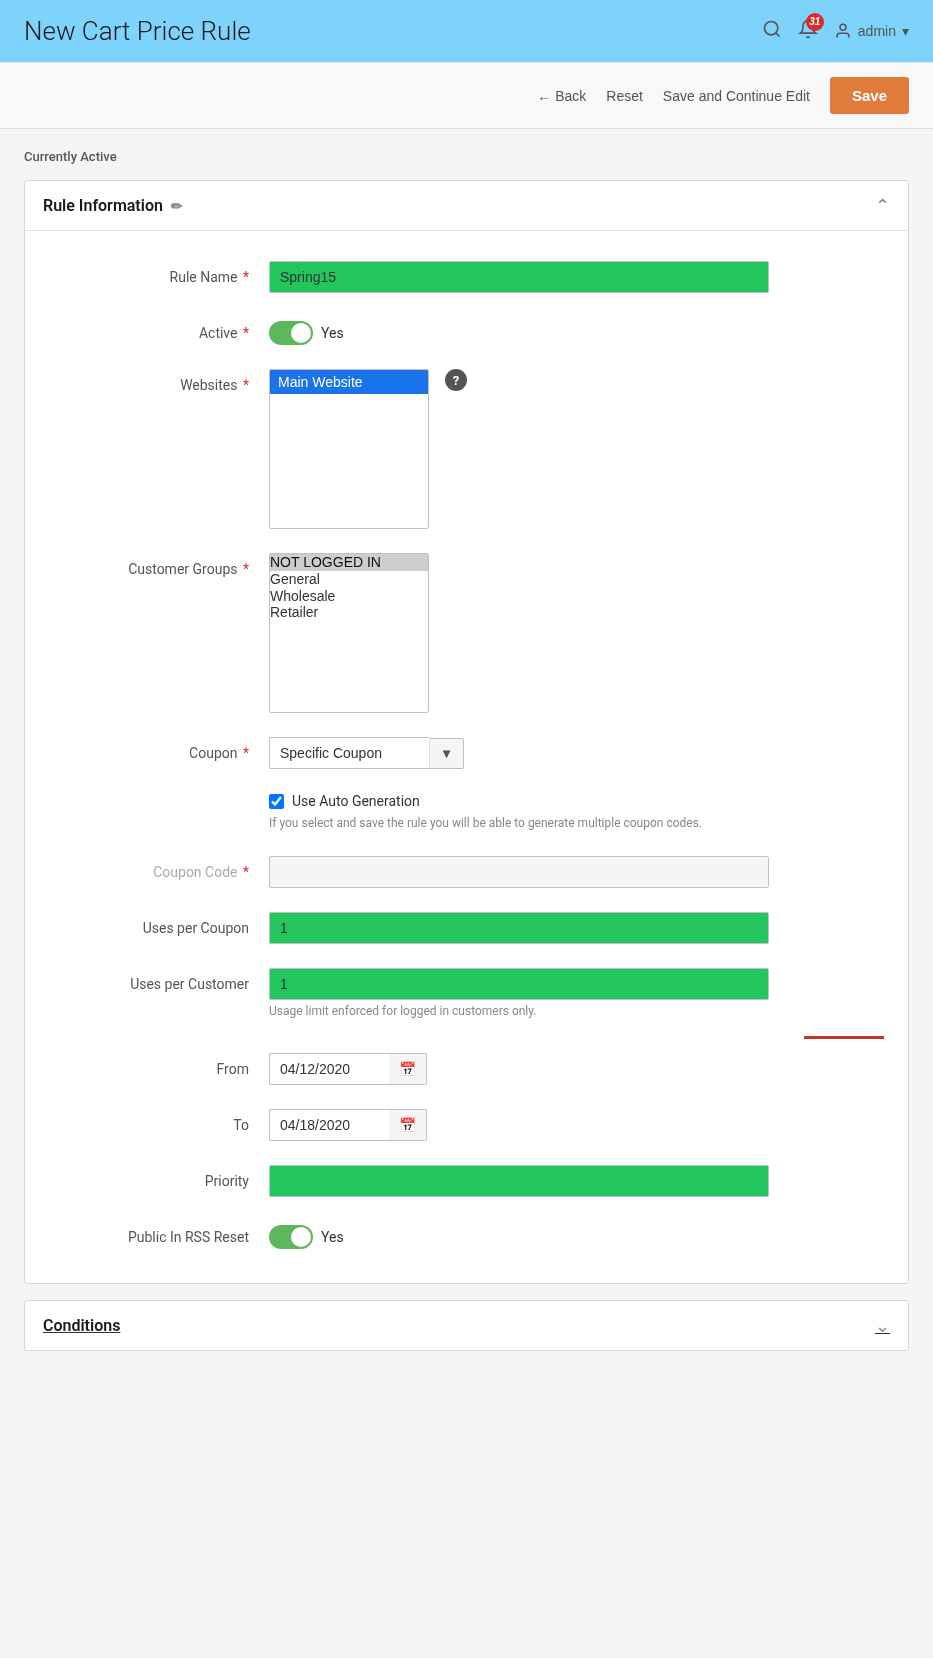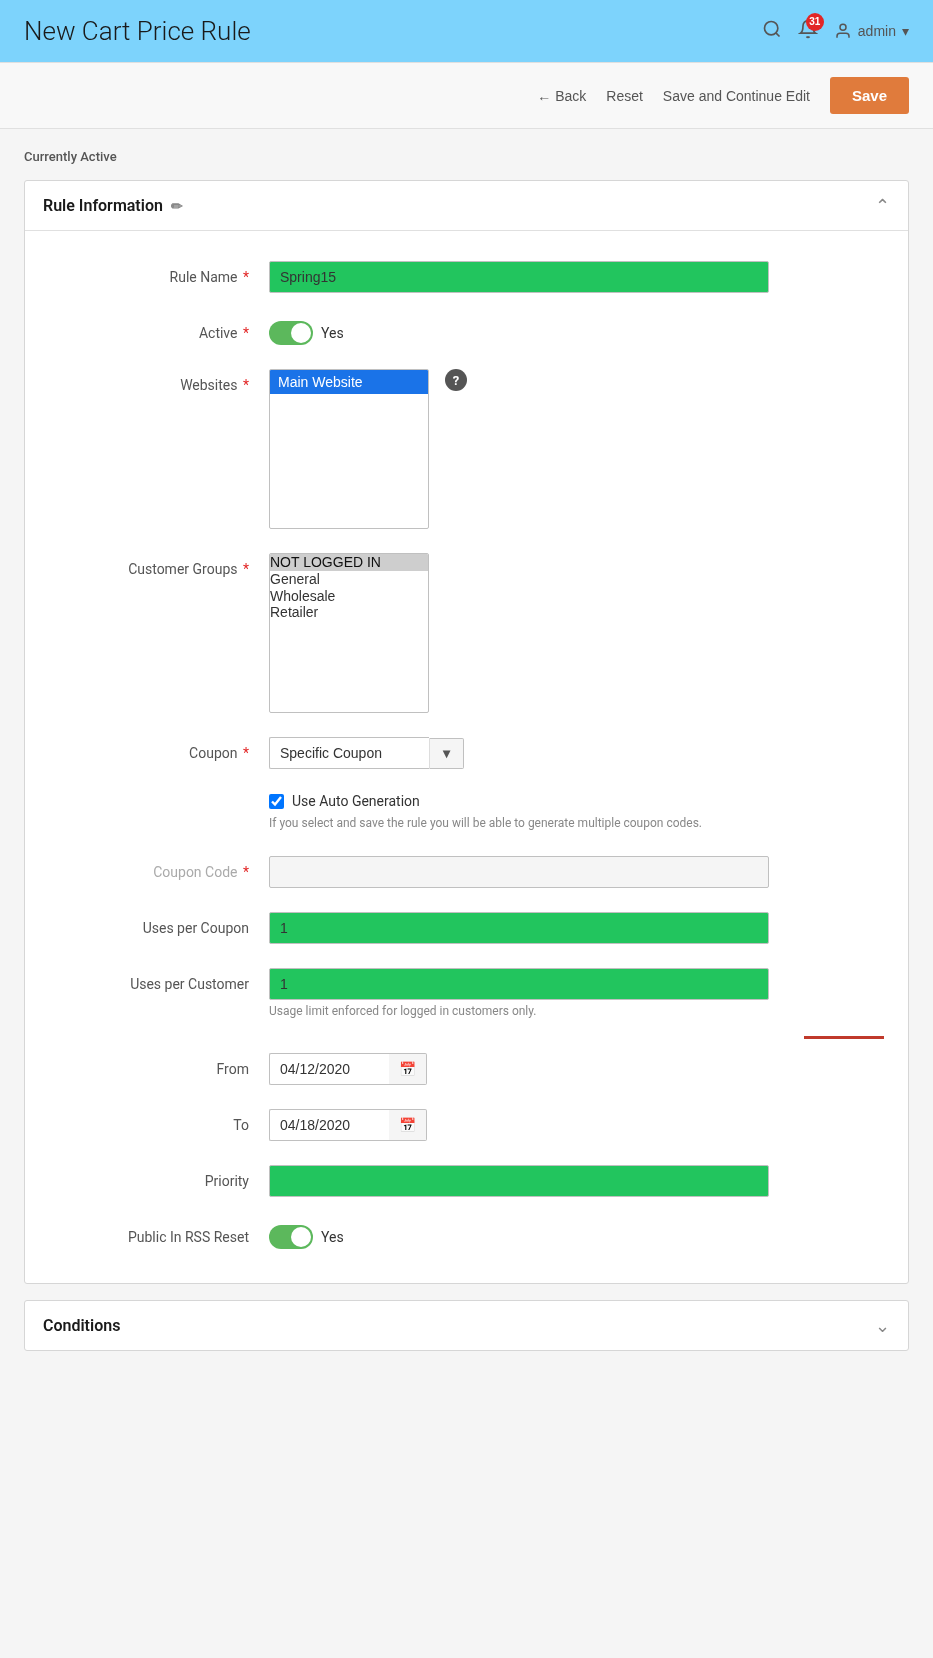--- a/index.html
+++ b/index.html
@@ -37,20 +37,21 @@
       font-size: 18px;
       color: #555;
     }
     .notification-btn {
       background: none;
       border: none;
       cursor: pointer;
       position: relative;
       font-size: 18px;
       color: #555;
+      font-style: italic;
     }
     .notification-badge {
       position: absolute;
       top: -6px;
       right: -6px;
       background: #e22626;
       color: #fff;
       border-radius: 50%;
       font-size: 10px;
       width: 18px;
@@ -349,20 +350,21 @@
       border: 1px solid #d6d6d6;
       border-radius: 3px;
       margin-bottom: 16px;
     }
     .conditions-header {
       display: flex;
       align-items: center;
       justify-content: space-between;
       padding: 14px 18px;
       cursor: pointer;
+      text-decoration: underline;
     }
     .conditions-title {
       font-size: 16px;
       font-weight: 600;
       color: #1a1a1a;
     }
 
     
     .scroll-indicator {
       height: 3px;

